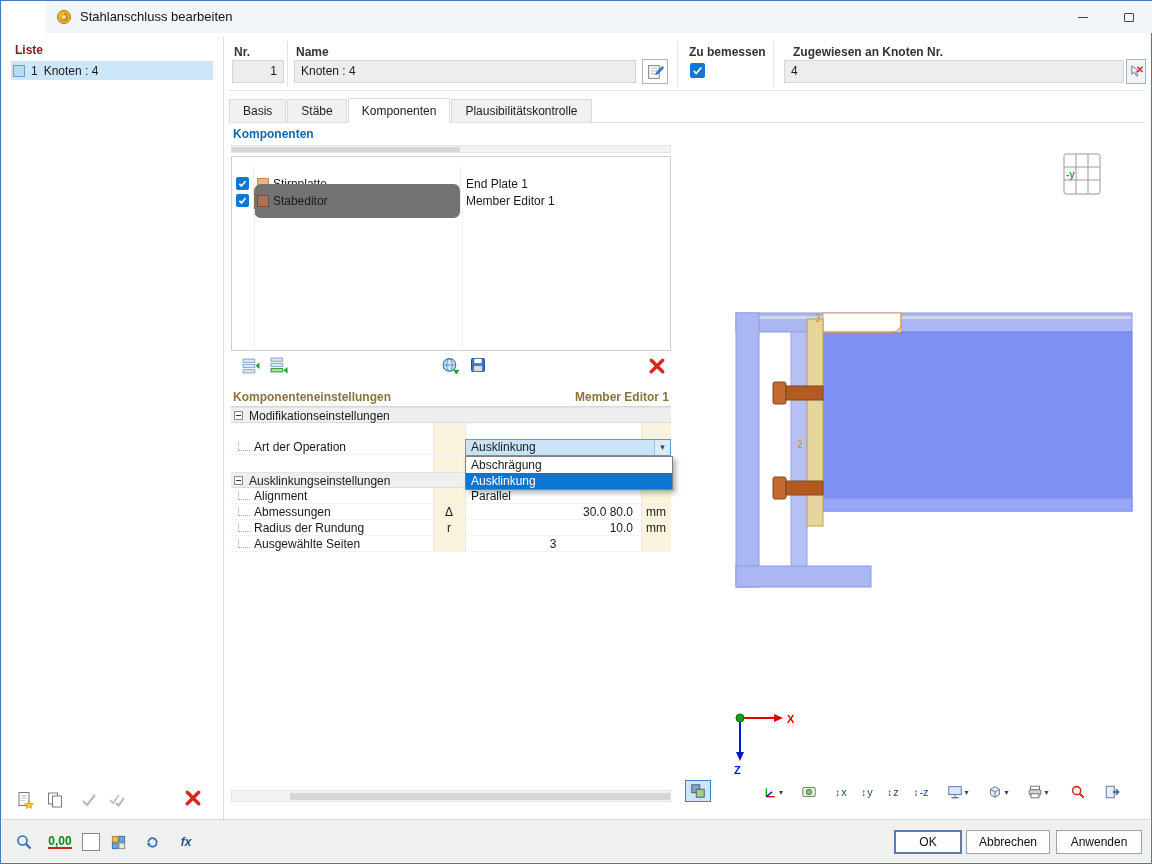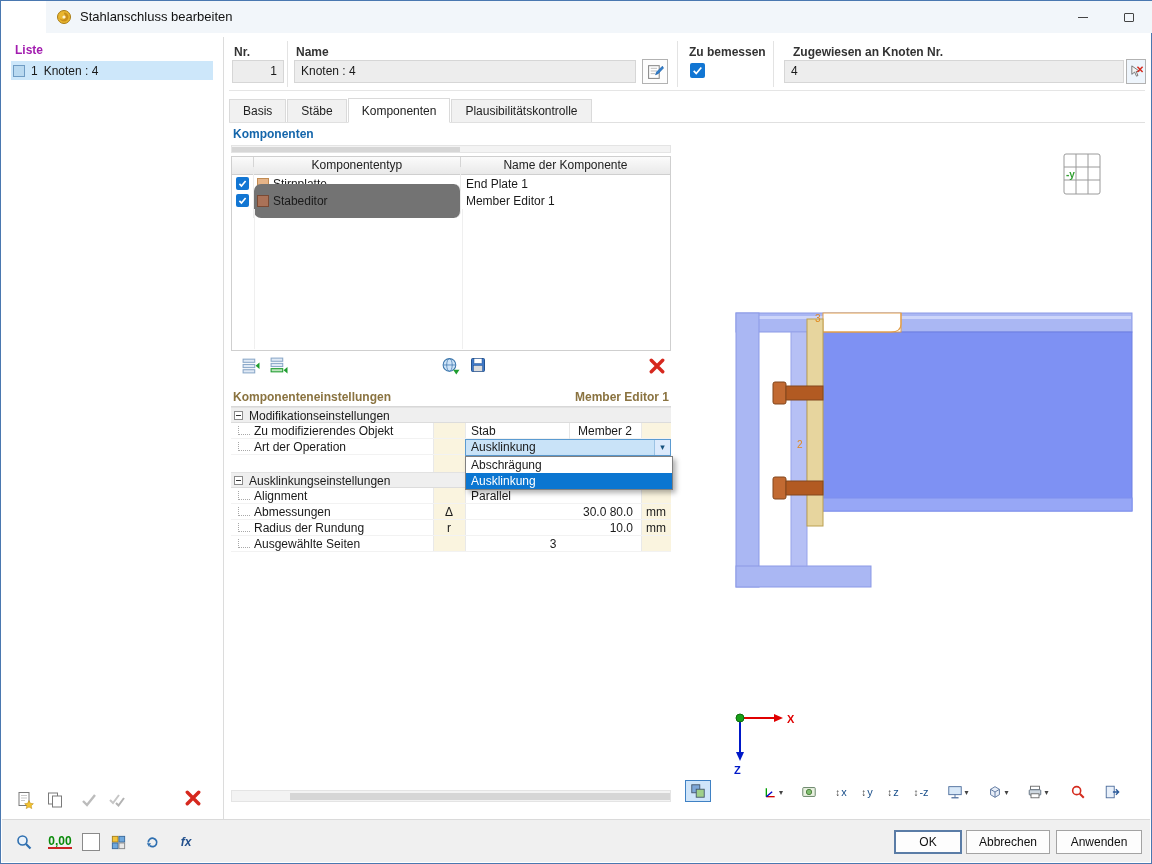--- a/index.html
+++ b/index.html
@@ -13,21 +13,21 @@
 
   
   .titlebar { position:absolute; left:0; top:0; width:100%; height:32px; background:#f2f6fa;margin-left:45px; }
   .titlebar .title { position:absolute; left:34px; top:0; line-height:32px; font-size:13px; color:#111; }
   .app-icon { position:absolute; left:10px; top:8px; width:16px; height:16px; }
   .winbtn { position:absolute; top:0; width:46px; height:32px; display:flex; align-items:center; justify-content:center; }
   .min-glyph { width:10px; height:1px; background:#444; }
   .max-glyph { width:10px; height:9px; border:1px solid #444; border-radius:1px; }
 
   
-  .liste-label { position:absolute; left:14px; top:42px; font-weight:bold; color:#a21caf; }
+  .liste-label { position:absolute; left:14px; top:42px; font-weight:bold; color:#7f1d1d; }
   .liste-item { position:absolute; left:10px; top:60px; width:202px; height:19px; background:#cde7fa; display:flex; align-items:center; gap:6px; padding-left:2px; }
   .swatch { width:12px; height:12px; background:#b9d9f0; border:1px solid #6f9cc4; }
   .vdiv1 { position:absolute; left:222px; top:36px; height:782px; width:1px; background:#dcdcdc; }
   .tool-btn { width:24px; height:22px; display:flex; align-items:center; justify-content:center; background:transparent; }
 
   
   .hdr-label { position:absolute; top:44px; font-weight:bold; color:#333; white-space:nowrap; }
   .gray-input { position:absolute; top:59px; height:23px; background:#ededed; border:1px solid #d6d6d6; line-height:21px; padding:0 6px; color:#1a1a1a; }
   .vsep { position:absolute; top:40px; height:46px; width:1px; background:#e3e3e3; }
   .hline { position:absolute; left:228px; top:89px; width:916px; height:1px; background:#e5e5e5; }
@@ -206,25 +206,20 @@
     <div class="tab active">Komponenten</div>
     <div class="tab">Plausibilitätskontrolle</div>
   </div>
 
   <div class="comp-title">Komponenten</div>
   <div class="scrolltrack abs" style="left:230px; top:144px; width:440px; height:8px;">
     <div class="scrollthumb" style="left:0; top:1px; width:228px; height:5px;"></div>
   </div>
 
   <div class="comp-table">
-    <div class="t-head">
-      <div class="th c-check"></div>
-      <div class="th c-type">Komponententyp</div>
-      <div class="th c-name">Name der Komponente</div>
-    </div>
 
     <div class="t-row" style="top:18px;">
       <div class="cell c-check">
           <div class="checkbox cbx12">
             <svg width="9" height="9" viewBox="0 0 13 13">
               <polyline points="2,7 5,10 11,3" fill="none" stroke="#fff" stroke-width="2.4"></polyline>
             </svg>
           </div>
         </div>
       <div class="cell c-type">
@@ -299,25 +294,20 @@
   <div class="cream" style="left:640px; top:406px; width:30px; height:145px;"></div>
   <div class="set-vline" style="left:432px; top:406px; height:145px;"></div>
   <div class="set-vline" style="left:464px; top:406px; height:145px;"></div>
   <div class="set-vline" style="left:640px; top:406px; height:145px;"></div>
 
   <div class="s-grouphead" style="top:406px;">
     <span class="expander"></span>
     <span class="gl">Modifikationseinstellungen</span>
   </div>
 
-  <div class="s-row" style="top:422px;">
-    <span class="s-label"><span class="tree"></span><span>Zu modifizierendes Objekt</span></span>
-    <span class="s-val">Stab</span>
-    <span class="s-val2">Member 2</span>
-  </div>
 
   <div class="s-row" style="top:438px;">
     <span class="s-label"><span class="tree"></span><span>Art der Operation</span></span>
   </div>
   <div class="combo">
     <span>Ausklinkung</span>
     <span class="chev">▾</span>
   </div>
 
   <div class="s-grouphead" style="top:471px;">

